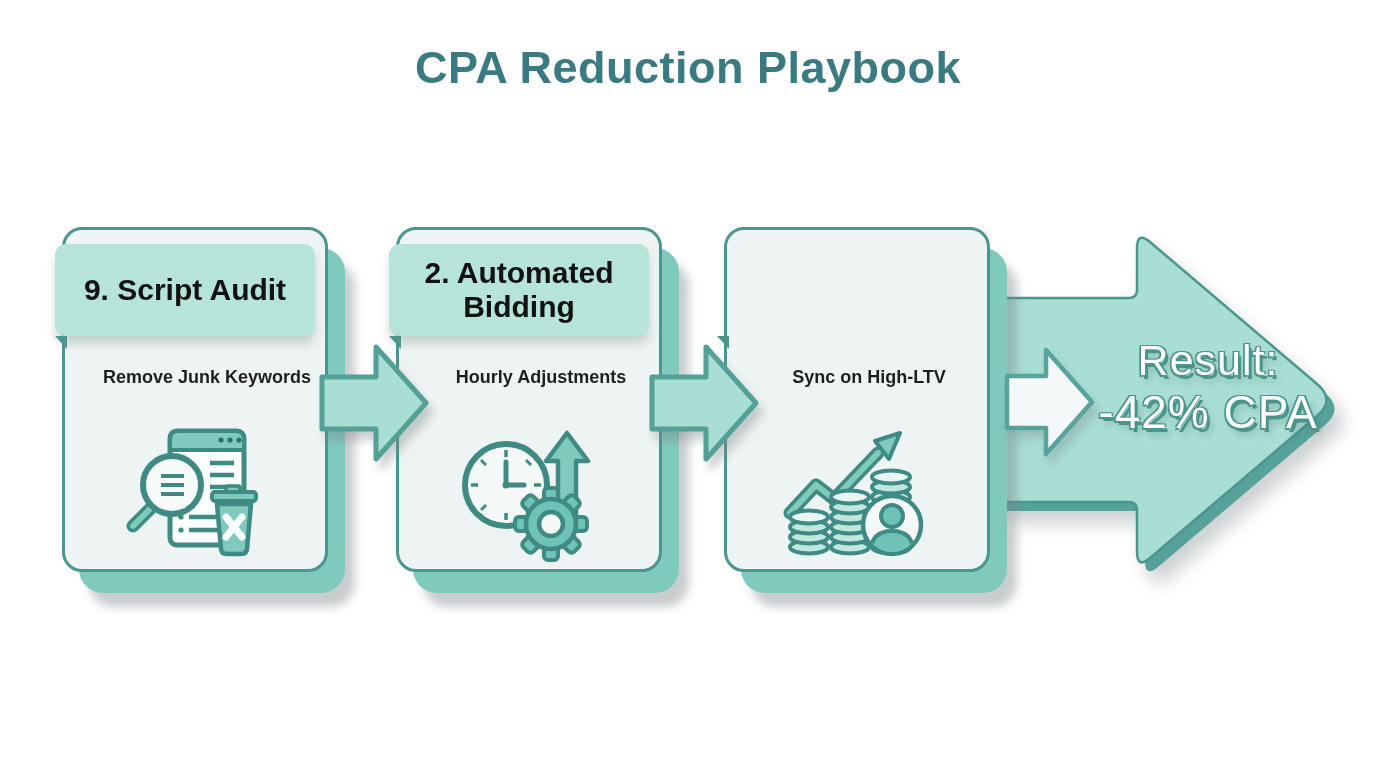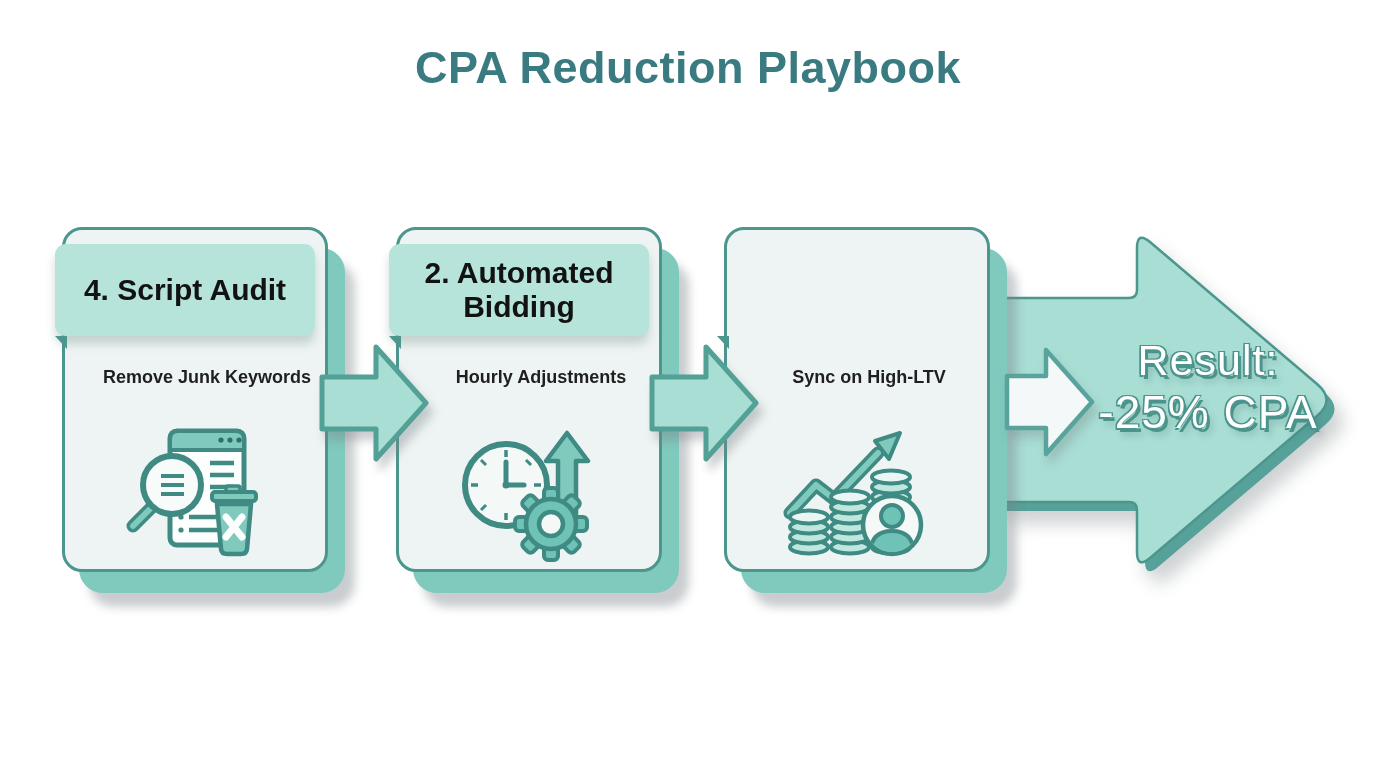--- a/index.html
+++ b/index.html
@@ -89,21 +89,21 @@
     <path d="M3,72 L134,72 Q142,72 142,64 L142,22 Q142,5 155,16 L322,158 Q341,174 322,190
              L155,332 Q142,343 142,326 L142,284 Q142,276 134,276 L3,276 Z" fill="#a8ded4" stroke="#4c968e" stroke-width="2.5"></path>
   </svg>
 
   <div class="title">CPA Reduction Playbook</div>
 
   <div class="card" style="left:62px">
     <div class="card-backing"></div>
     <div class="card-main">
       <div class="card-header">
-        <span>4. Script Audit</span>
+        <span>9. Script Audit</span>
       </div>
       <div class="header-fold"></div>
       <div class="card-text">Remove Junk Keywords</div>
       <div class="card-icon">
         <svg viewBox="0 0 150 140" width="152" height="140">
           <rect x="50" y="6" width="74" height="114" rx="7" fill="#fdfefe" stroke="#3f8a83" stroke-width="5"></rect>
           <path d="M50,14 Q50,6 58,6 L116,6 Q124,6 124,14 L124,25 L50,25 Z" fill="#7fc9bd" stroke="#3f8a83" stroke-width="4"></path>
           <circle cx="101" cy="15" r="2.6" fill="#2e6e68"></circle>
             <circle cx="110" cy="15" r="2.6" fill="#2e6e68"></circle>
             <circle cx="119" cy="15" r="2.6" fill="#2e6e68"></circle>
@@ -220,16 +220,16 @@
   <svg class="step-arrow arrow-b" viewBox="0 0 112 124">
     <path d="M4,36 L58,36 L58,6 L108,62 L58,118 L58,88 L4,88 Z" fill="#a8ded4" stroke="#53a096" stroke-width="5" stroke-linejoin="round"></path>
   </svg>
 
   <svg class="white-arrow" viewBox="0 0 92 116">
     <path d="M3,32 L42,32 L42,6 L88,58 L42,110 L42,84 L3,84 Z" fill="#f4f8f8" stroke="#58a39b" stroke-width="4.5" stroke-linejoin="round"></path>
   </svg>
 
   <div class="result-text">
     <div class="result-line1">Result:</div>
-    <div class="result-line2">-25% CPA</div>
+    <div class="result-line2">-42% CPA</div>
   </div>
 
 </div>
 
 </body></html>

